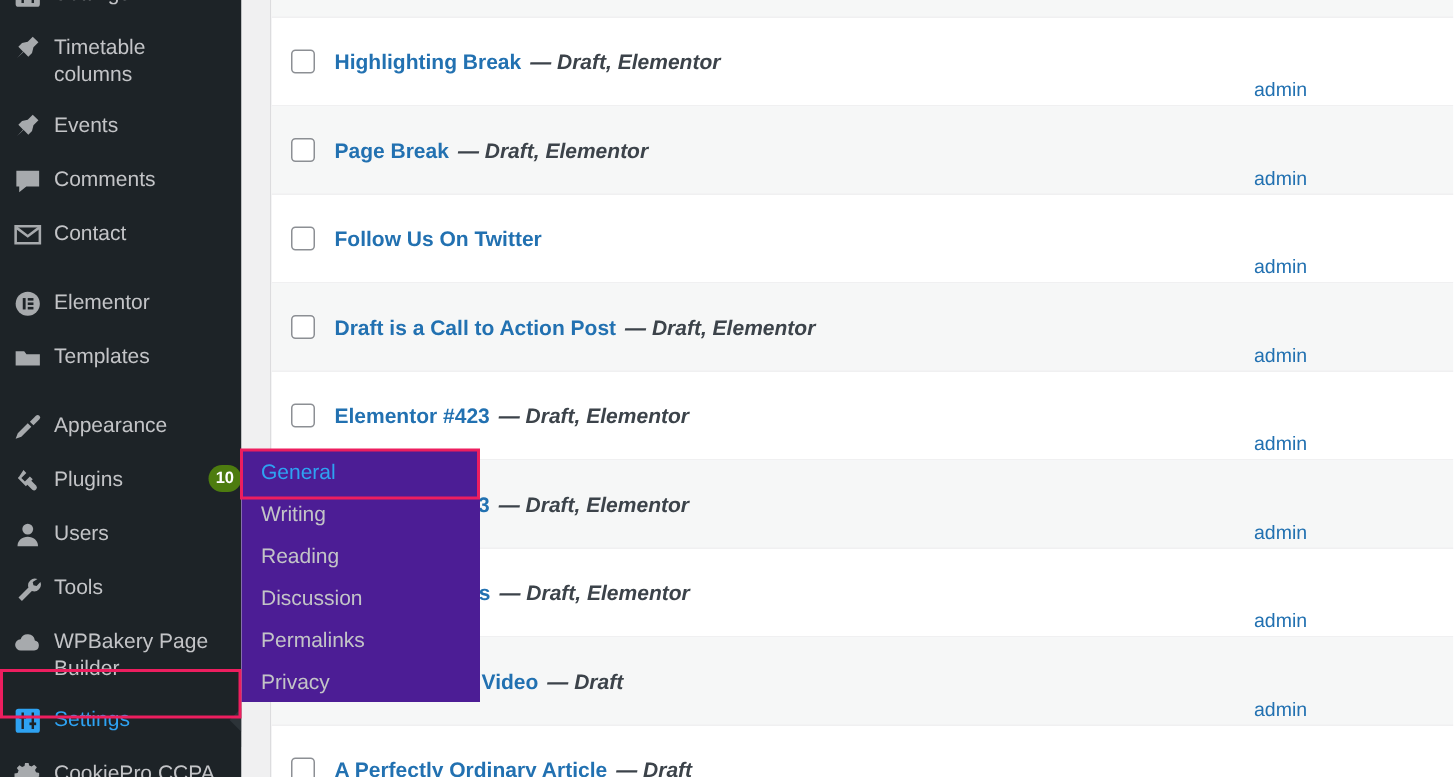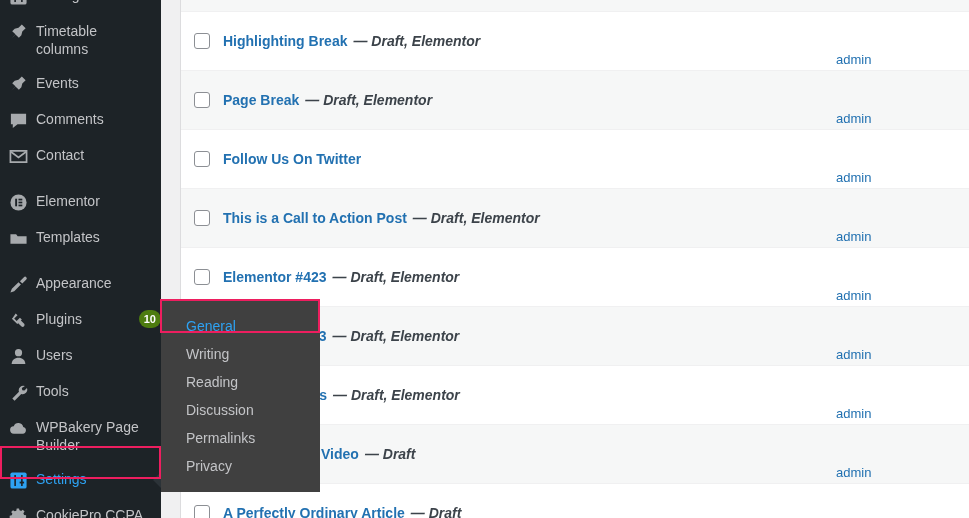--- a/index.html
+++ b/index.html
@@ -128,23 +128,23 @@
     color: #2271b1;
     cursor: pointer;
     margin-top: 36px;
   }
 
   
   #flyout {
     position: absolute;
     left: 161px; top: 300px;
     width: 159px;
-    background: #404040;
+    background: #4c1d95;
     z-index: 40;
-    padding: 12px;
+    padding: 0;
   }
   .sub-item {
     display: block;
     padding: 6px 0 6px 13px;
     font-size: 14px;
     line-height: 16px;
     color: #c3c4c7;
     cursor: pointer;
   }
   .sub-item.current { color: #2ea2f2; }
@@ -313,21 +313,21 @@
         <a class="row-author">admin</a>
       </div>
       <div class="row">
         <span class="cb"></span>
         <a class="row-title">Follow Us On Twitter</a>
         <span class="row-state"></span>
         <a class="row-author">admin</a>
       </div>
       <div class="row alt">
         <span class="cb"></span>
-        <a class="row-title">This is a Call to Action Post</a>
+        <a class="row-title">Draft is a Call to Action Post</a>
         <span class="row-state">— Draft, Elementor</span>
         <a class="row-author">admin</a>
       </div>
       <div class="row">
         <span class="cb"></span>
         <a class="row-title">Elementor #423</a>
         <span class="row-state">— Draft, Elementor</span>
         <a class="row-author">admin</a>
       </div>
       <div class="row alt">

